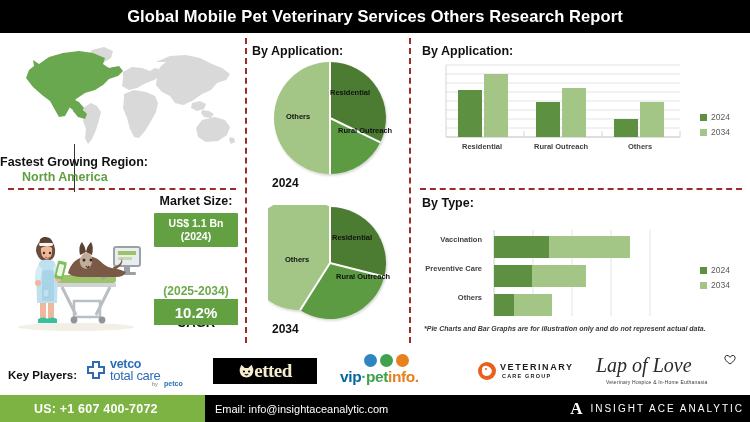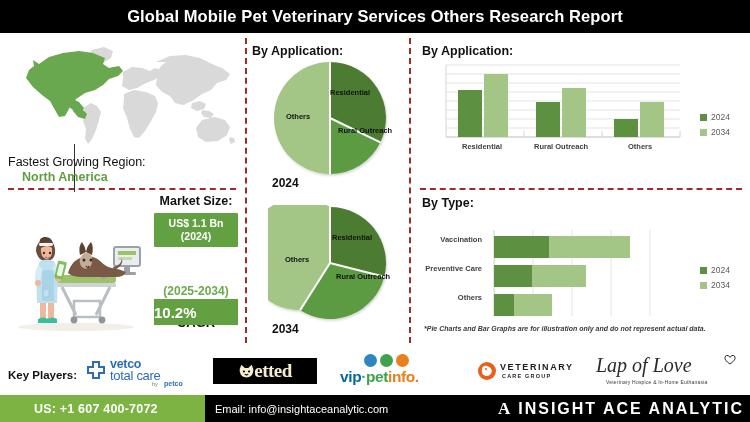--- a/index.html
+++ b/index.html
@@ -28,22 +28,22 @@
   .hdash {
     position: absolute; height: 0; border-top: 2px dashed #9c2b2b;
   }
 
   
   .map-wrap { position: absolute; left: 6px; top: 40px; width: 232px; height: 115px; }
   .map-wrap svg { display:block; width: 232px; height: 115px; }
   .leader { position:absolute; left: 68px; top: 104px; width: 1px; height: 48px; background:#333; }
 
   .fgr-label {
-    position: absolute; left: 8px; top: 155px; width: 228px;
-    font-size: 12.5px; font-weight: normal; color: #111;
+    position: absolute; left: 0; top: 155px; width: 228px;
+    font-size: 12.5px; font-weight: bold; color: #111;
   }
   .fgr-value {
     position: absolute; left: 8px; top: 170px; width: 228px;
     font-size: 12.5px; font-weight: bold; color: #5f9f41; text-align: left;
     padding-left: 14px;
   }
 
   .vet-ill { position: absolute; left: 6px; top: 215px; width: 140px; height: 122px; }
   .vet-ill svg { display:block; }
 
@@ -61,21 +61,21 @@
   .cagr-label {
     position: absolute; left: 150px; top: 268px; width: 92px; text-align:center;
     font-size: 13px; font-weight: bold; color: #111; margin-top: 47px;
   }
   .cagr-years {
     position: absolute; left: 148px; top: 284px; width: 96px; text-align:center;
     font-size: 12px; font-weight: bold; color: #6aaa4a;
   }
   .cagr-box {
     position: absolute; left: 154px; top: 299px; width: 84px; height: 26px;
-    background: #62a042; display:flex; align-items:center; 
+    background: #62a042; display:flex; align-items:center; justify-content:center;
     color:#fff; font-size: 15px; font-weight: bold;
   }
 
   
   .mid-head {
     position: absolute; font-size: 12.5px; font-weight: bold; color: #111;
   }
   .pie-year {
     position: absolute; font-size: 12px; font-weight: bold; color: #111;
   }
@@ -140,21 +140,21 @@
 
   
   .footer { position:absolute; left:0; top:395px; width:750px; height:27px; background:#000; }
   .footer-green { position:absolute; left:0; top:0; width:205px; height:27px; background:#7cb342;
                   display:flex; align-items:center; }
   .footer-green .ph { color:#fff; font-size:12.5px; font-weight:bold; padding-left:34px; letter-spacing:.2px;}
   .footer-email { position:absolute; left:215px; top:0; height:27px; display:flex; align-items:center;
                   color:#fff; font-size:11px; }
   .footer-brand { position:absolute; right:6px; top:0; height:27px; display:flex; align-items:center; }
   .footer-brand .mark { color:#fff; font-size:17px; font-weight:bold; font-family:"Liberation Serif", serif; margin-right:8px;}
-  .footer-brand .bn { color:#fff; font-size:16px; font-weight:bold; letter-spacing:2px;}
+  .footer-brand .bn { color:#fff; font-size:10px; font-weight:normal; letter-spacing:2px;}
 </style>
 </head>
 <body>
 
 <div id="page">
 
   <div class="title-bar">
     <div class="title">Global Mobile Pet Veterinary Services Others Research Report</div>
   </div>
 

